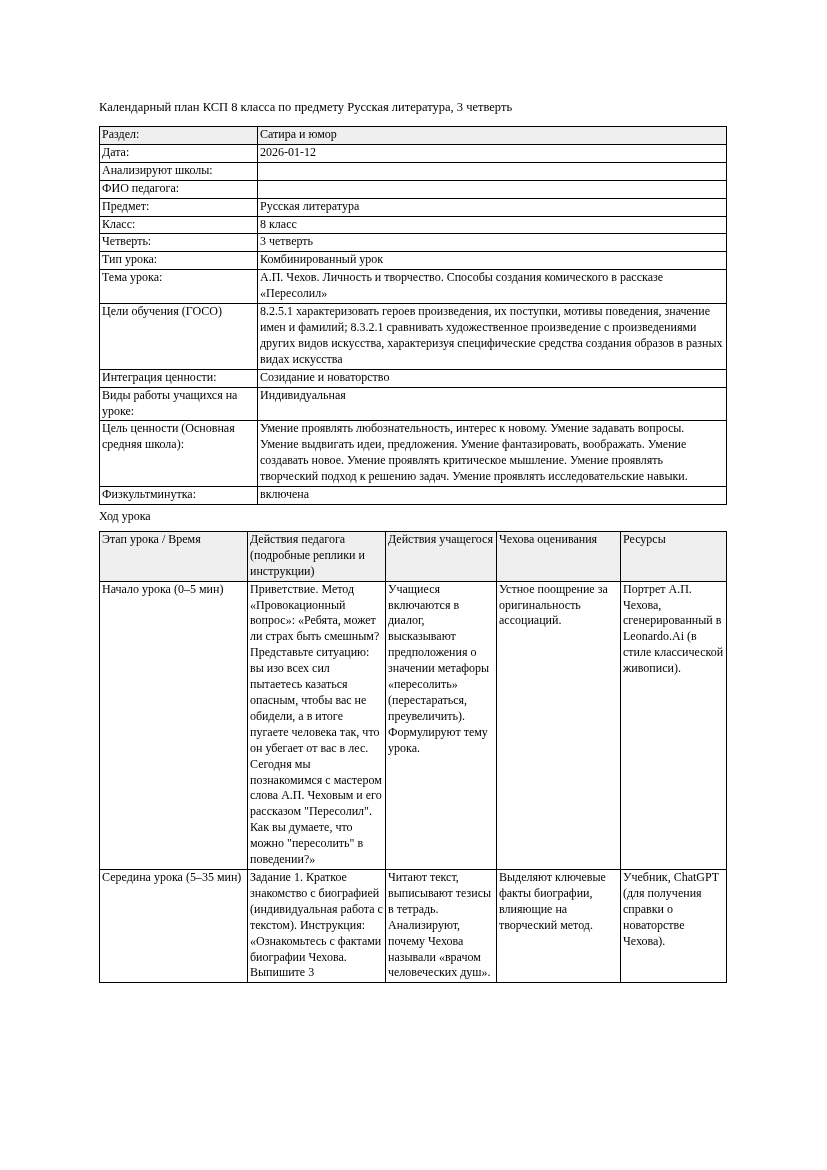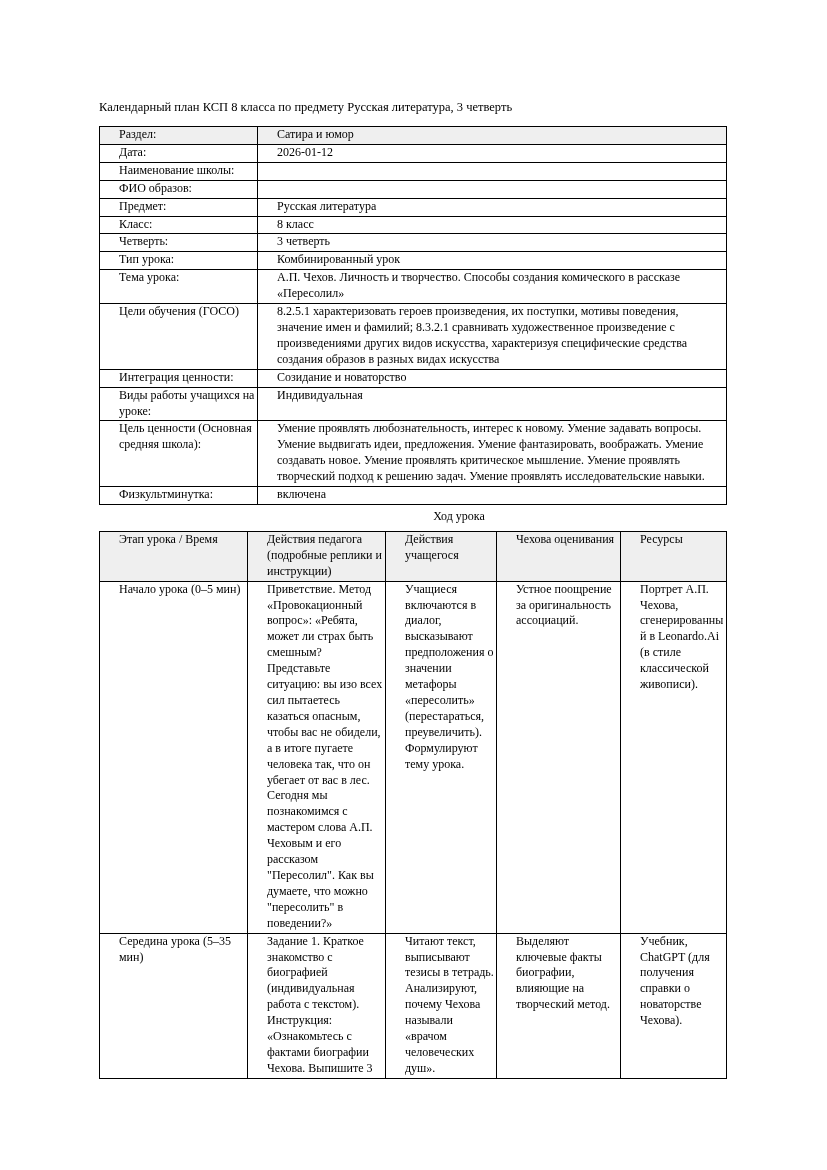--- a/index.html
+++ b/index.html
@@ -29,35 +29,34 @@
     margin: 0 0 11px 0;
     white-space: nowrap;
   }
   table {
     border-collapse: collapse;
     table-layout: fixed;
     width: 627px;
   }
   td {
     border: 1px solid var(--border-color, #000);
-    padding: 0 2px 1px 19px;
+    padding: 0 2px 1px 2px;
     vertical-align: top;
     line-height: 15.9px;
     overflow: hidden;
     word-wrap: break-word;
   }
   tr.shaded td {
     background: var(--header-bg, #efefef);
   }
   .section-heading {
     margin: 3px 0 7px 0;
     line-height: 16px;
     font-weight: normal;
     font-size: 12px;
-    text-align: center;
   }
   
   .info-col-label { width: 158px; }
   .info-col-value { width: 469px; }
   
   .l-col1 { width: 148px; }
   .l-col2 { width: 138px; }
   .l-col3 { width: 111px; }
   .l-col4 { width: 124px; }
   .l-col5 { width: 106px; }
@@ -79,26 +78,26 @@
     <td>Раздел:</td>
     <td>Сатира и юмор</td>
   </tr>
 
   <tr>
     <td>Дата:</td>
     <td>2026-01-12</td>
   </tr>
 
   <tr>
-    <td>Наименование школы:</td>
+    <td>Анализируют школы:</td>
     <td></td>
   </tr>
 
   <tr>
-    <td>ФИО образов:</td>
+    <td>ФИО педагога:</td>
     <td></td>
   </tr>
 
   <tr>
     <td>Предмет:</td>
     <td>Русская литература</td>
   </tr>
 
   <tr>
     <td>Класс:</td>

